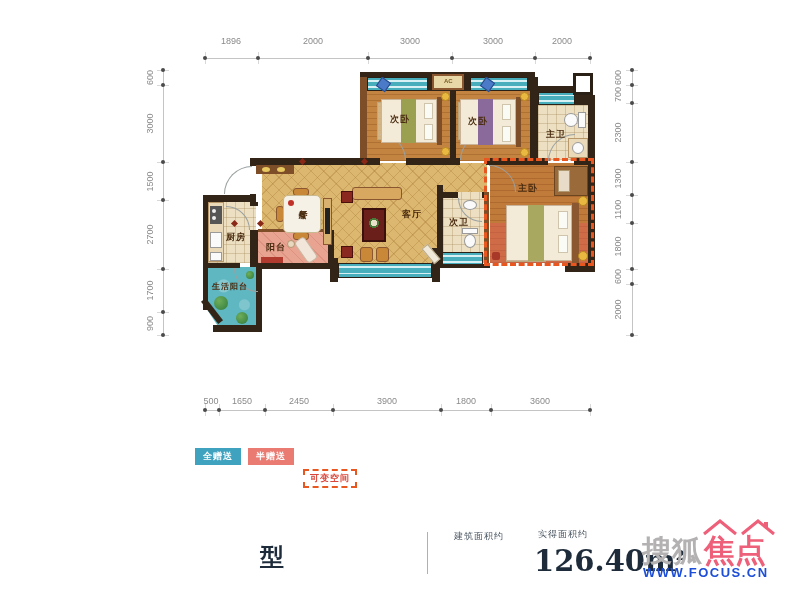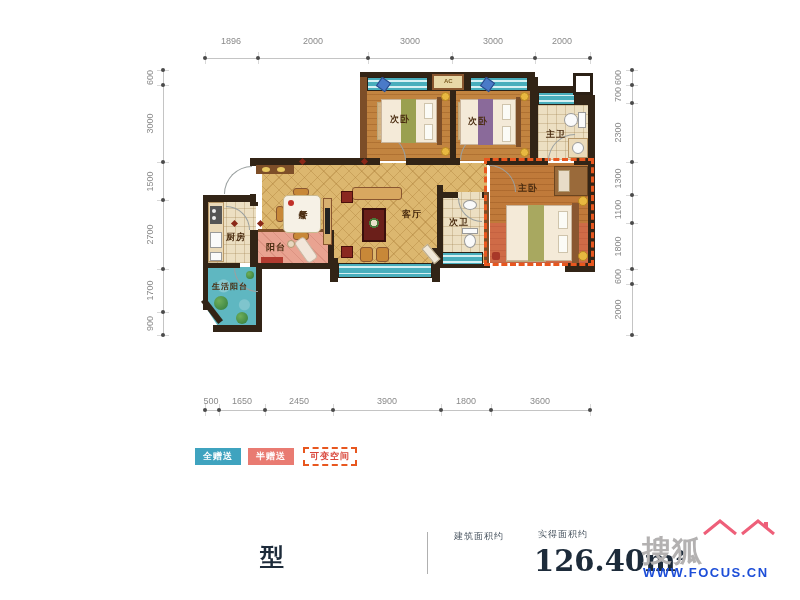--- a/index.html
+++ b/index.html
@@ -55,21 +55,21 @@
   .bpillow{position:absolute;width:9px;height:9px;background:#4a7ac8;border:1px solid #2a4a88;transform:rotate(35deg);}
   .mark{position:absolute;width:5px;height:5px;background:#8a2818;transform:rotate(45deg);}
   
   .room-label{position:absolute;font-size:9px;font-weight:bold;color:#4a2c10;letter-spacing:1px;white-space:nowrap;}
   .room-label.vert{writing-mode:vertical-rl;letter-spacing:0;}
   .ac-label{position:absolute;font-size:6px;color:#7a5a20;font-weight:bold;}
   
   .chip{position:absolute;height:17px;width:46px;color:#fff;font-size:9px;font-weight:bold;
         display:flex;align-items:center;justify-content:center;letter-spacing:1px;}
   .chip-dashed{position:absolute;height:15px;width:50px;background:#fff;border:2px dashed #e8571f;
-        color:#d9453a;font-size:9px;font-weight:bold;display:flex;align-items:center;justify-content:center;letter-spacing:1px;}
+        color:#d9453a;font-size:9px;font-weight:bold;display:flex;align-items:center;justify-content:center;letter-spacing:1px;margin-top:22px;}
   
   .plan-code{position:absolute;font-family:"DejaVu Serif",serif;font-weight:bold;color:#1d2b3a;
              font-size:60px;line-height:60px;letter-spacing:-2px;}
   .type-suffix{position:absolute;font-size:24px;font-weight:bold;color:#1d2b3a;}
   .layout-desc{position:absolute;font-size:20px;font-weight:bold;color:#1d2b3a;letter-spacing:2px;}
   .vdivider{position:absolute;width:1px;background:#b0b0b0;}
   .area-label{position:absolute;font-size:9px;color:#44505c;letter-spacing:1px;}
   .area-value{position:absolute;font-family:"DejaVu Serif",serif;font-weight:bold;color:#1d2b3a;
               font-size:29px;line-height:30px;}
   .area-value sup{font-size:13px;}
@@ -358,15 +358,16 @@
   <div class="area-label" style="left:454px;top:530px">建筑面积约</div>
   <div class="area-label" style="left:538px;top:528px">实得面积约</div>
   <div class="area-value" style="left:534px;top:541px"><span>126.40m</span><sup>2</sup></div>
 
   <div class="wm-gray" style="left:642px;top:531px">搜狐</div>
   <svg class="abs" style="left:702px;top:516px" width="88" height="20" viewBox="0 0 88 20">
     <polyline points="2,18 18,5 34,18" fill="none" stroke="#ee5f79" stroke-width="3"></polyline>
     <polyline points="40,18 56,5 72,18" fill="none" stroke="#ee5f79" stroke-width="3"></polyline>
     <rect x="62" y="6" width="4" height="6" fill="#ee5f79"></rect>
   </svg>
+  <div class="wm-pink" style="left:704px;top:530px">焦点</div>
   <div class="wm-url" style="left:643px;top:565px">WWW.FOCUS.CN</div>
 
 </div>
 
 </body></html>

